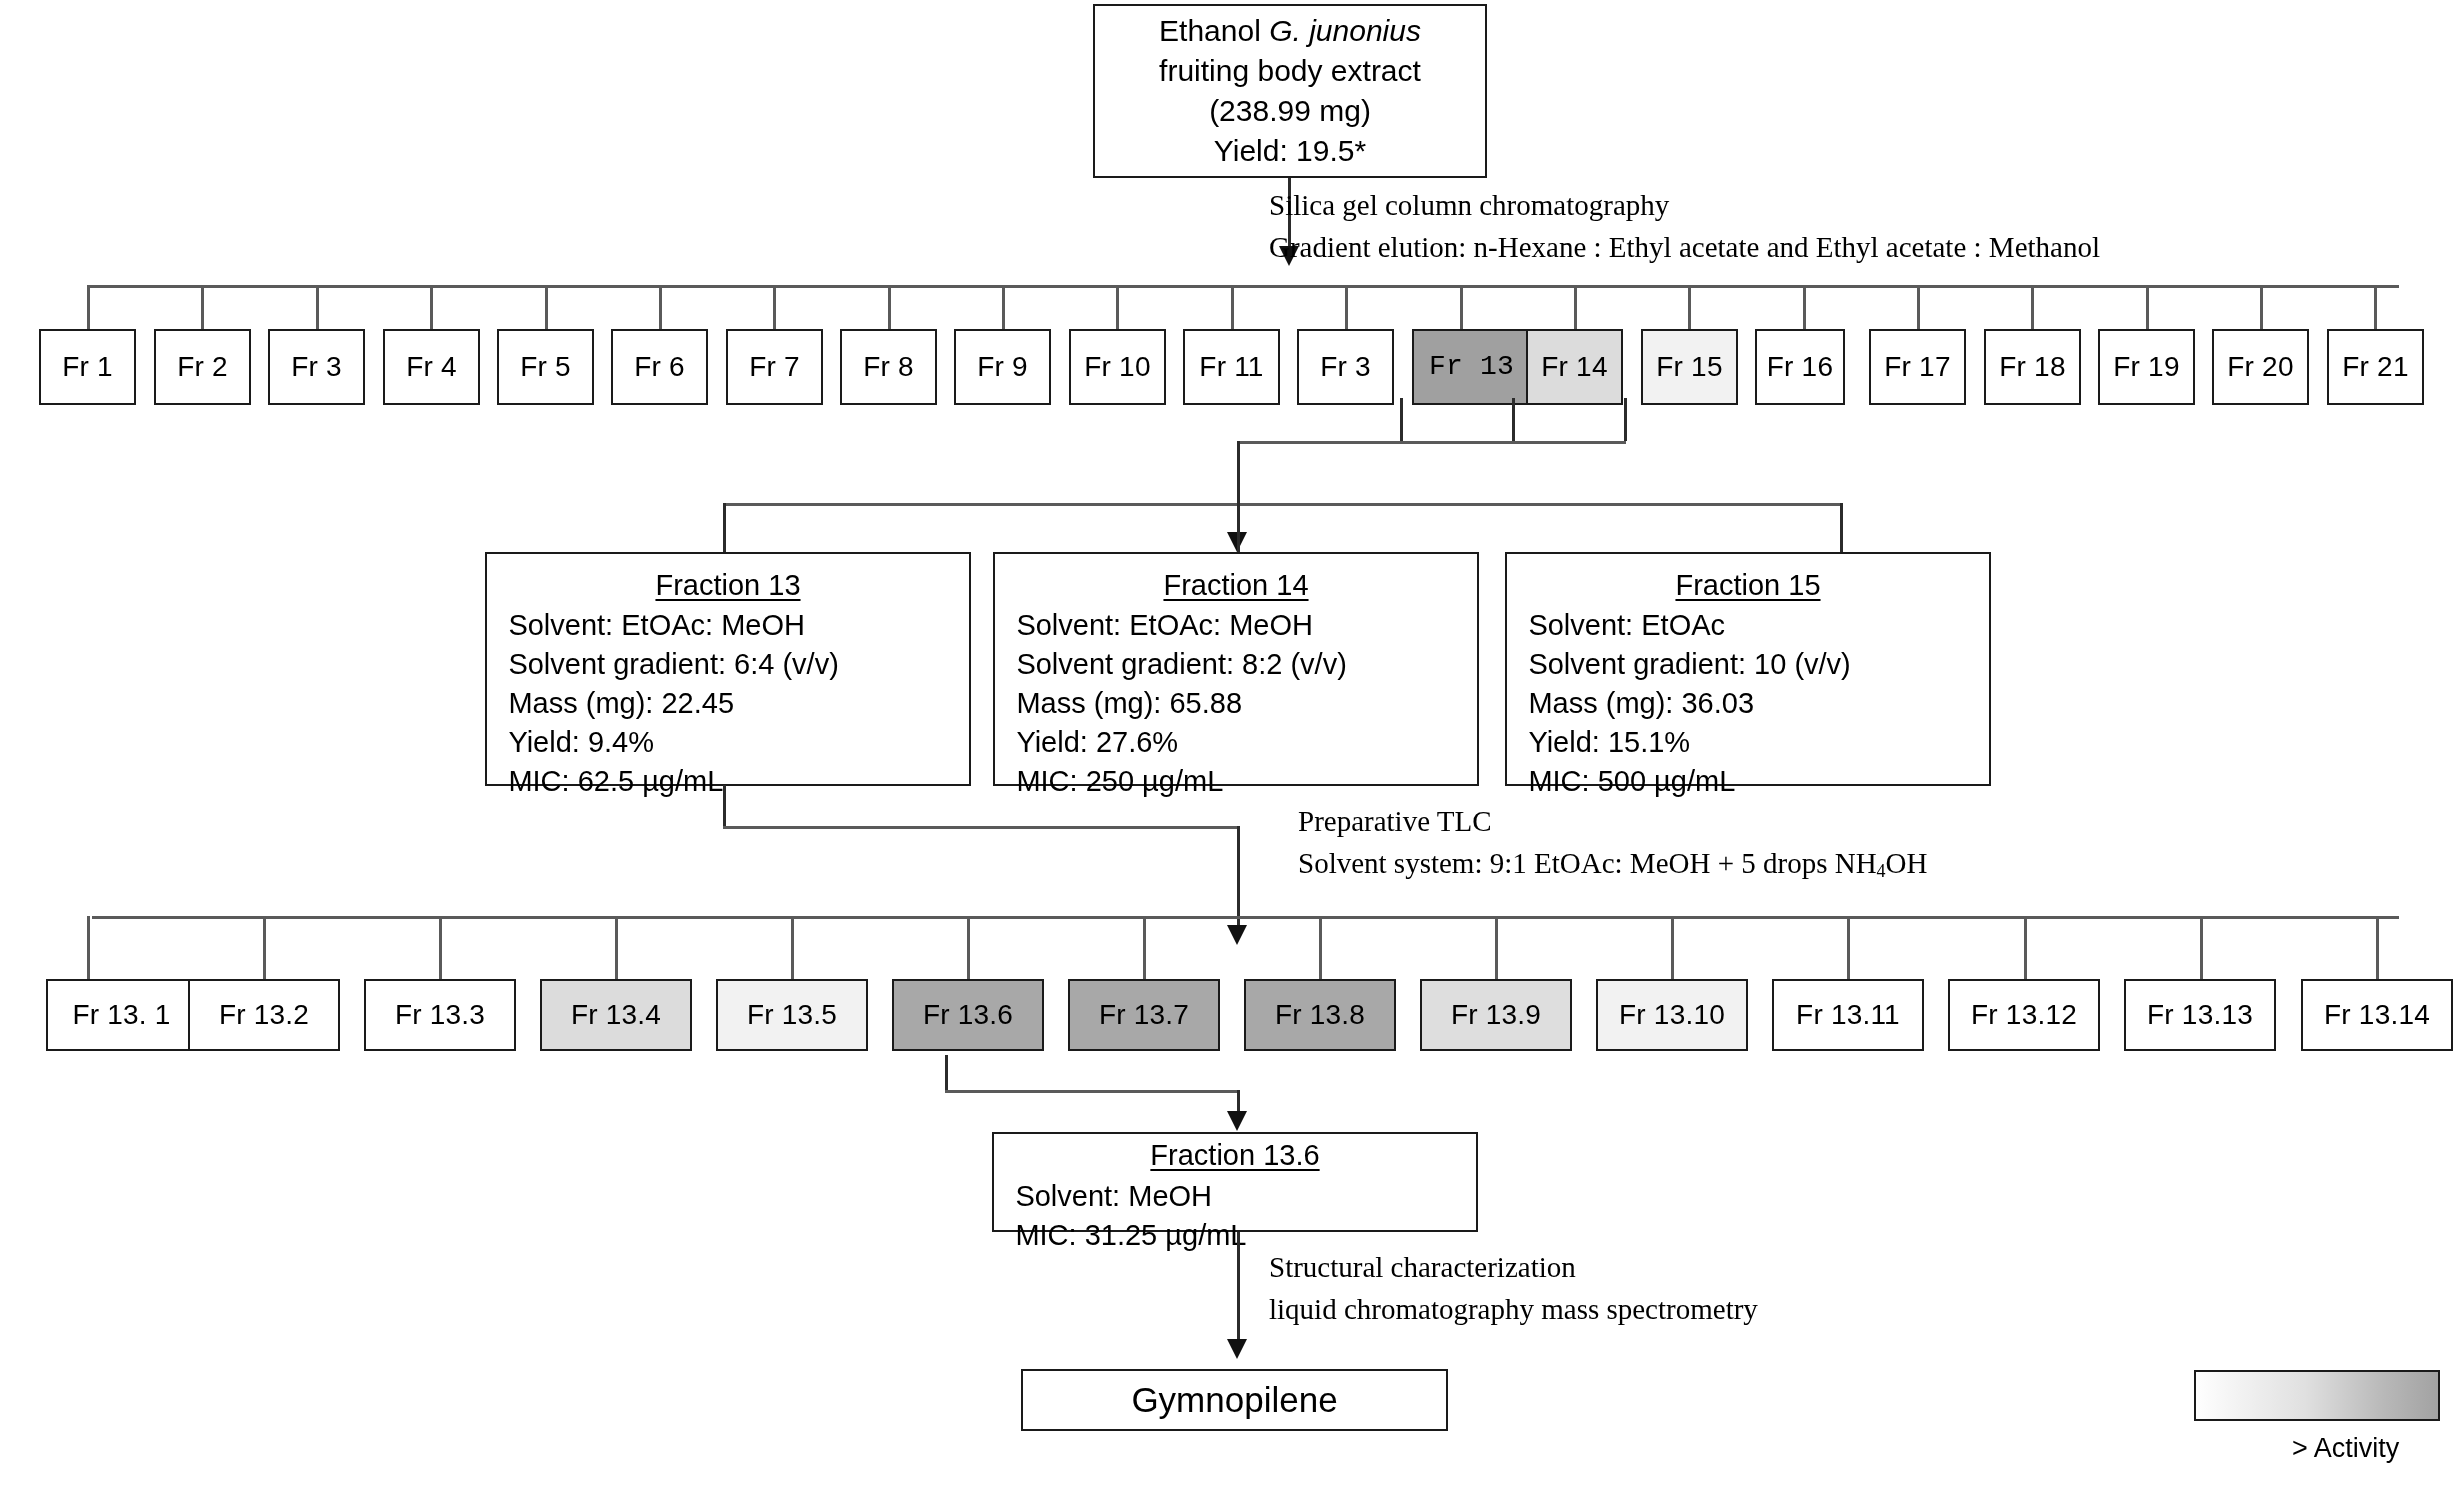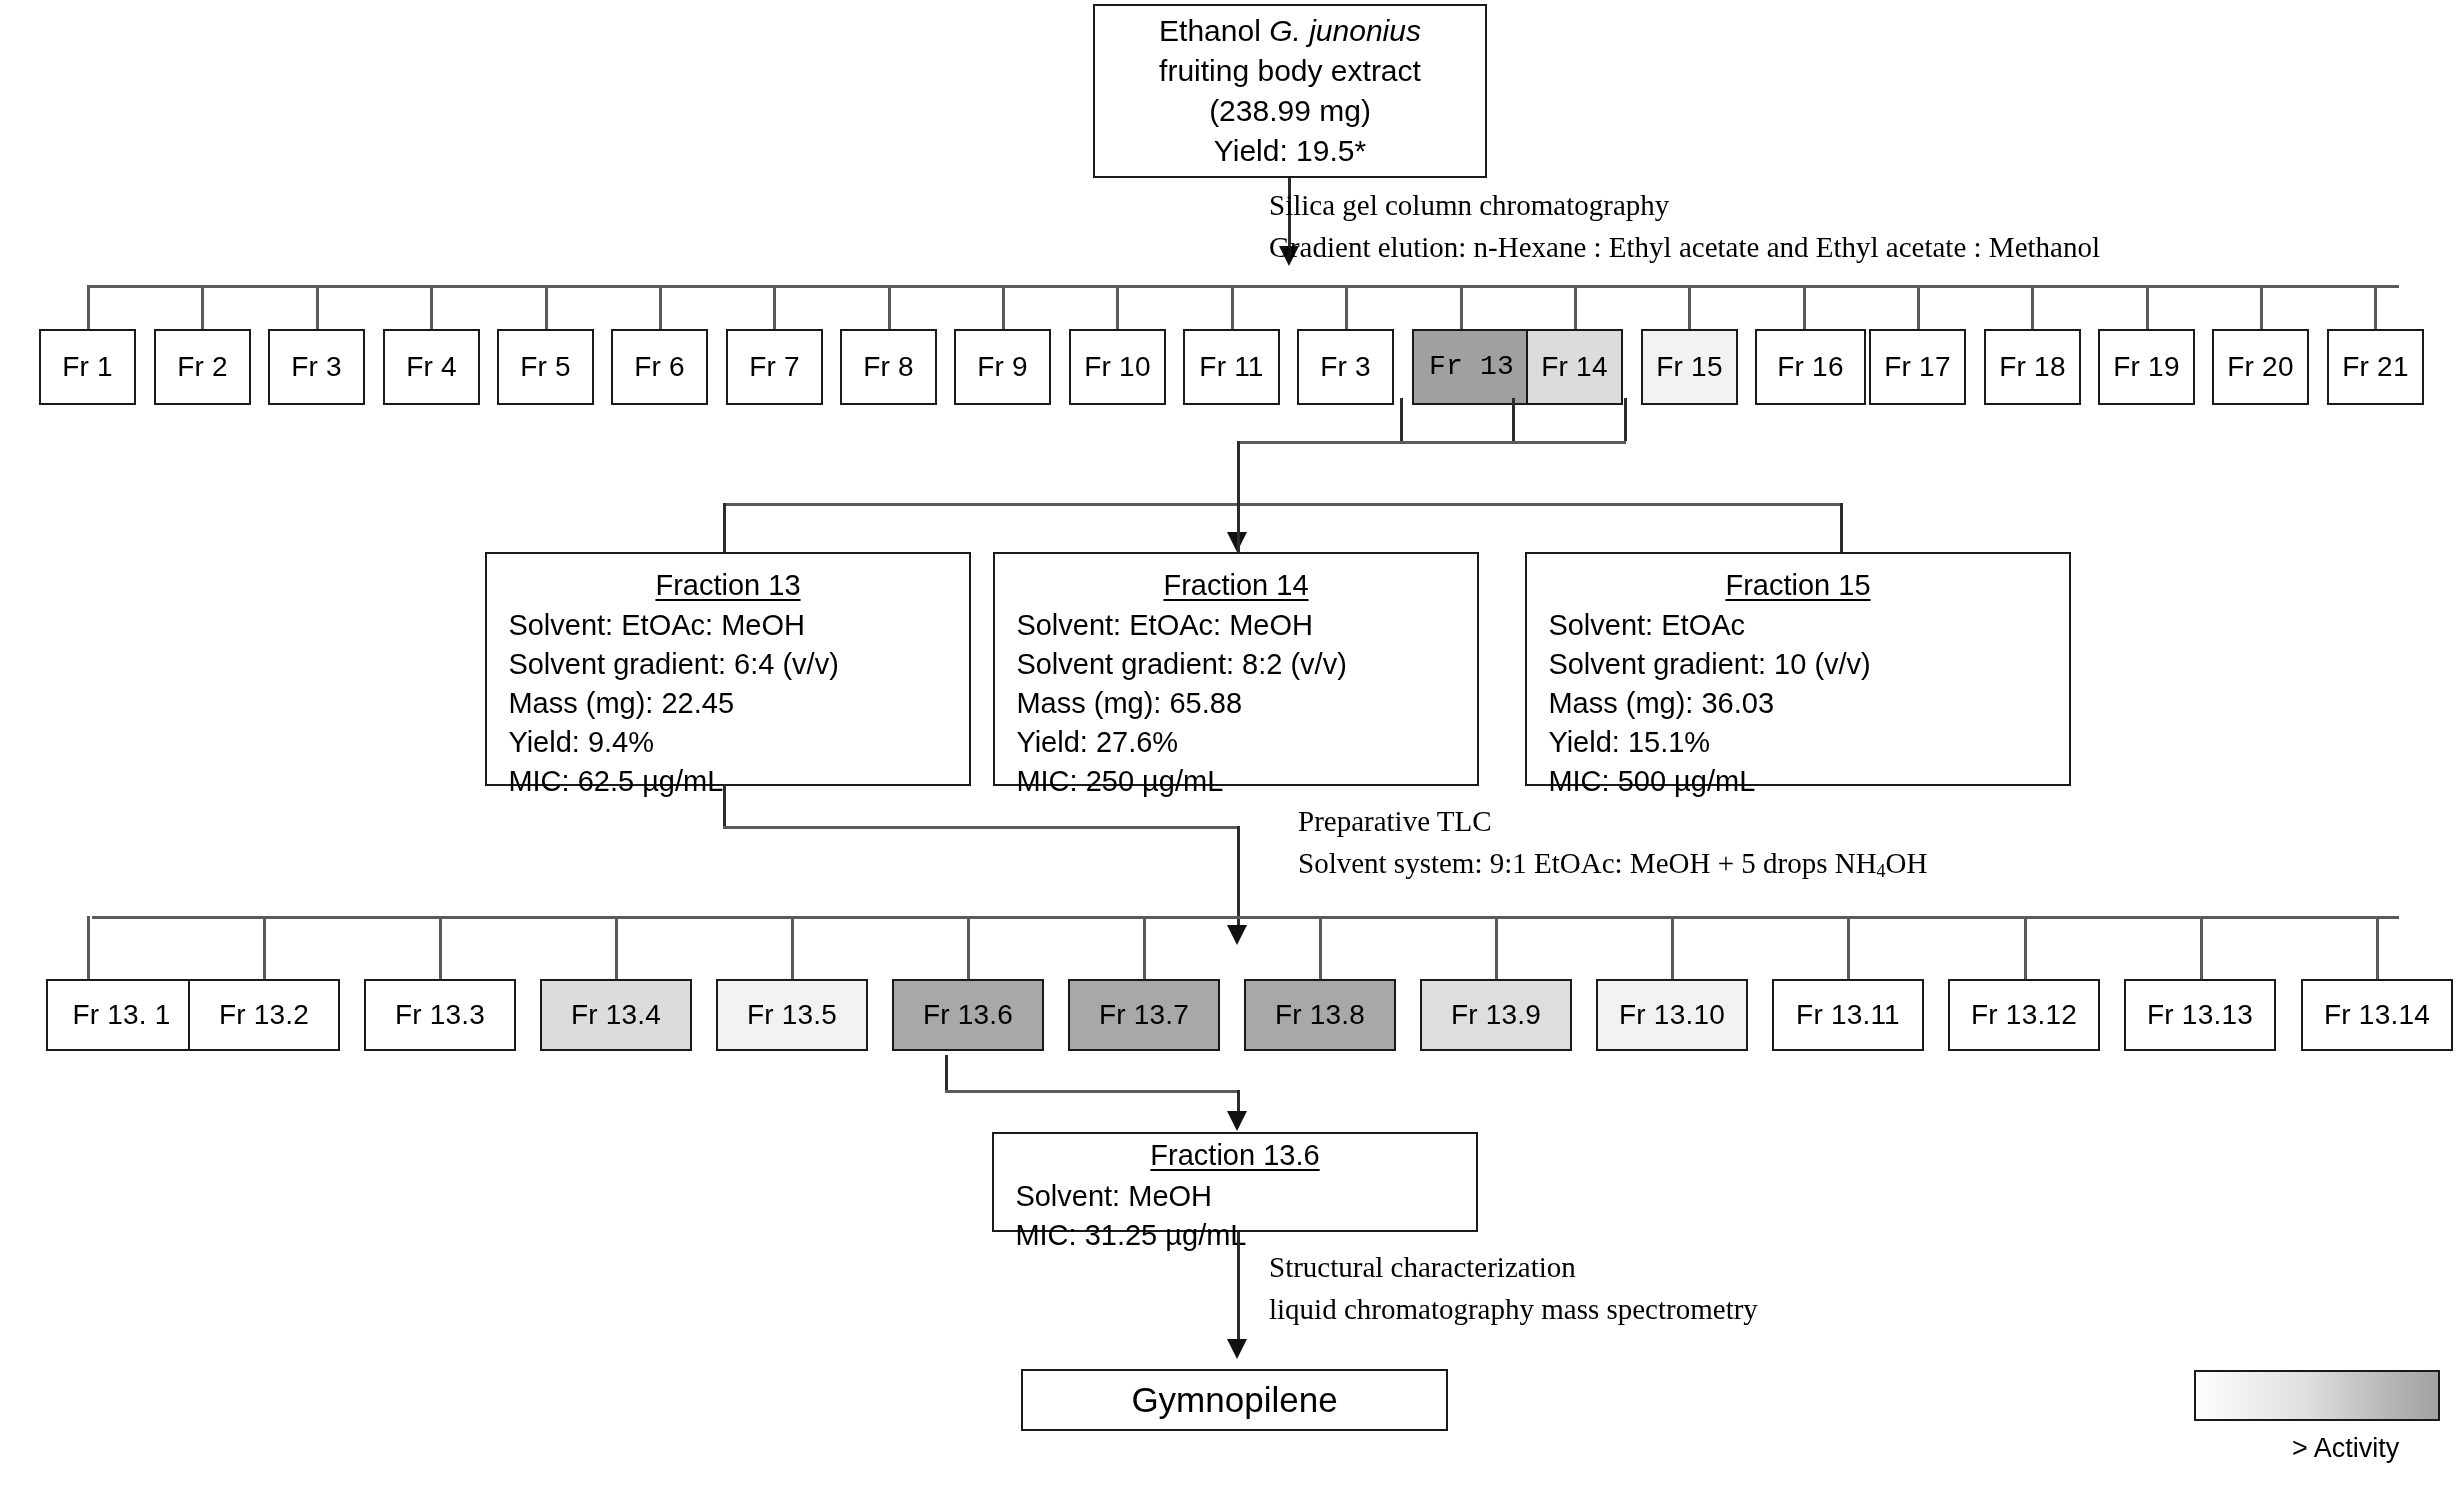--- a/index.html
+++ b/index.html
@@ -180,21 +180,21 @@
       </div>
       <div class="v" style="left: 1574px; top: 285px; height: 44px;"></div>
       <div class="box frbox" style="left: 1526px; top: 329px; width: 97px; height: 76px; background: rgb(220, 220, 220);">
         <span>Fr 14</span>
       </div>
       <div class="v" style="left: 1688px; top: 285px; height: 44px;"></div>
       <div class="box frbox" style="left: 1641px; top: 329px; width: 97px; height: 76px; background: rgb(242, 242, 242);">
         <span>Fr 15</span>
       </div>
       <div class="v" style="left: 1803px; top: 285px; height: 44px;"></div>
-      <div class="box frbox" style="left: 1755px; top: 329px; width: 111px; height: 76px; background: rgb(255, 255, 255);">
+      <div class="box frbox" style="left: 1755px; top: 329px; width: 90px; height: 76px; background: rgb(255, 255, 255);">
         <span>Fr 16</span>
       </div>
       <div class="v" style="left: 1917px; top: 285px; height: 44px;"></div>
       <div class="box frbox" style="left: 1869px; top: 329px; width: 97px; height: 76px; background: rgb(255, 255, 255);">
         <span>Fr 17</span>
       </div>
       <div class="v" style="left: 2031px; top: 285px; height: 44px;"></div>
       <div class="box frbox" style="left: 1984px; top: 329px; width: 97px; height: 76px; background: rgb(255, 255, 255);">
         <span>Fr 18</span>
       </div>
@@ -234,21 +234,21 @@
         <span class="ln">MIC: 62.5 µg/mL</span>
       </div>
       <div class="detail" style="left: 993px; top: 552px; width: 486px; height: 234px;">
         <span class="ttl">Fraction 14</span>
         <span class="ln">Solvent: EtOAc: MeOH</span>
         <span class="ln">Solvent gradient: 8:2 (v/v)</span>
         <span class="ln">Mass (mg): 65.88</span>
         <span class="ln">Yield: 27.6%</span>
         <span class="ln">MIC: 250 µg/mL</span>
       </div>
-      <div class="detail" style="left: 1505px; top: 552px; width: 546px; height: 234px; margin-left: 20px;">
+      <div class="detail" style="left: 1505px; top: 552px; width: 486px; height: 234px;">
         <span class="ttl">Fraction 15</span>
         <span class="ln">Solvent: EtOAc</span>
         <span class="ln">Solvent gradient: 10 (v/v)</span>
         <span class="ln">Mass (mg): 36.03</span>
         <span class="ln">Yield: 15.1%</span>
         <span class="ln">MIC: 500 µg/mL</span>
       </div>
     </div>
 
   <div class="vb" style="left:723px;top:785px;height:41px;"></div>

